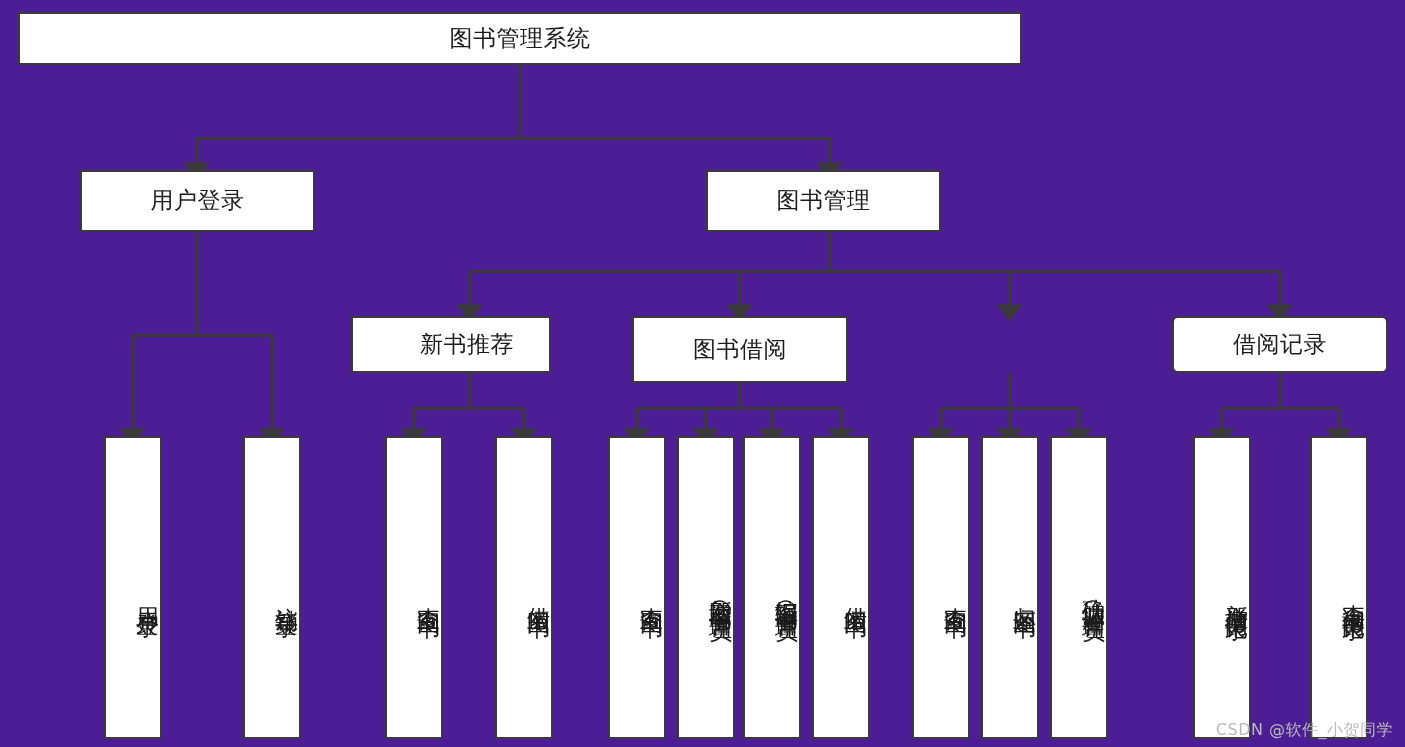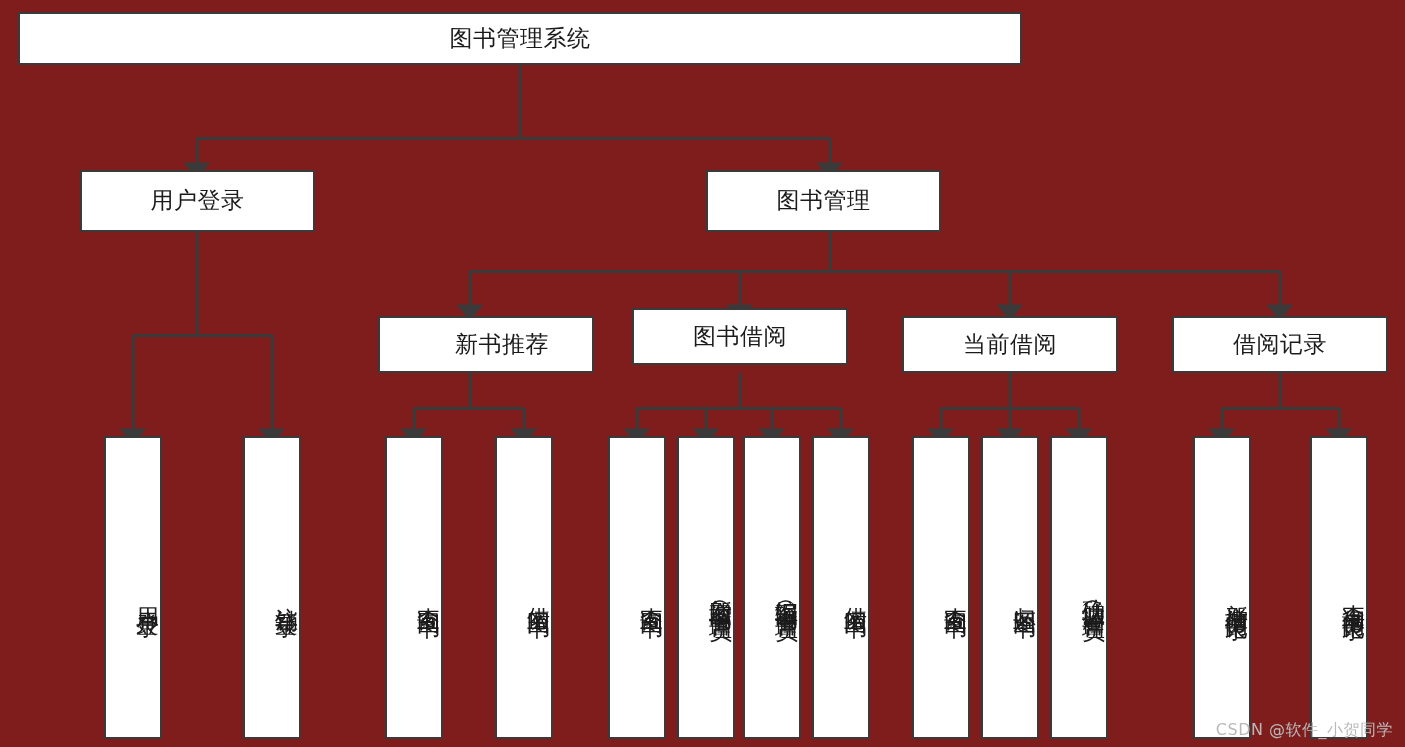--- a/index.html
+++ b/index.html
@@ -7,21 +7,21 @@
     padding: 0;
     background: #ffffff;
   }
   body {
     font-family: "DejaVu Sans", "Liberation Sans", sans-serif;
   }
   #canvas {
     position: relative;
     width: 1405px;
     height: 747px;
-    background: #7f1d1d;
+    background: #4c1d95;
     overflow: hidden;
   }
   svg.wires {
     position: absolute;
     left: 0;
     top: 0;
     width: 1405px;
     height: 747px;
     pointer-events: none;
   }
@@ -128,30 +128,27 @@
     <span>图书管理系统</span>
   </div>
 
   <div class="node node-h" style="left:80px; top:170px; width:235px; height:62px;">
     <span>用户登录</span>
   </div>
   <div class="node node-h" style="left:706px; top:170px; width:235px; height:62px;">
     <span>图书管理</span>
   </div>
 
-  <div class="node node-h" style="left:378px; top:316px; width:216px; height:57px;padding-left:32px;">
+  <div class="node node-h" style="left:351px; top:316px; width:200px; height:57px;padding-left:32px;">
     <span>新书推荐</span>
   </div>
-  <div class="node node-h" style="left:632px; top:308px; width:216px; height:57px;font-family:Liberation Serif, serif;">
+  <div class="node node-h" style="left:632px; top:316px; width:216px; height:67px;font-family:Liberation Serif, serif;">
     <span>图书借阅</span>
   </div>
-  <div class="node node-h" style="left:902px; top:316px; width:216px; height:57px;">
-    <span>当前借阅</span>
-  </div>
-  <div class="node node-h" style="left:1172px; top:316px; width:216px; height:57px;">
+  <div class="node node-h" style="left:1172px; top:316px; width:216px; height:57px;border-radius:6px;">
     <span>借阅记录</span>
   </div>
 
   <div class="node node-v" style="left:104px; top:436px; width:58px; height:303px;">
     <span>用户登录</span>
   </div>
   <div class="node node-v" style="left:243px; top:436px; width:58px; height:303px;">
     <span>注销登录</span>
   </div>
 

